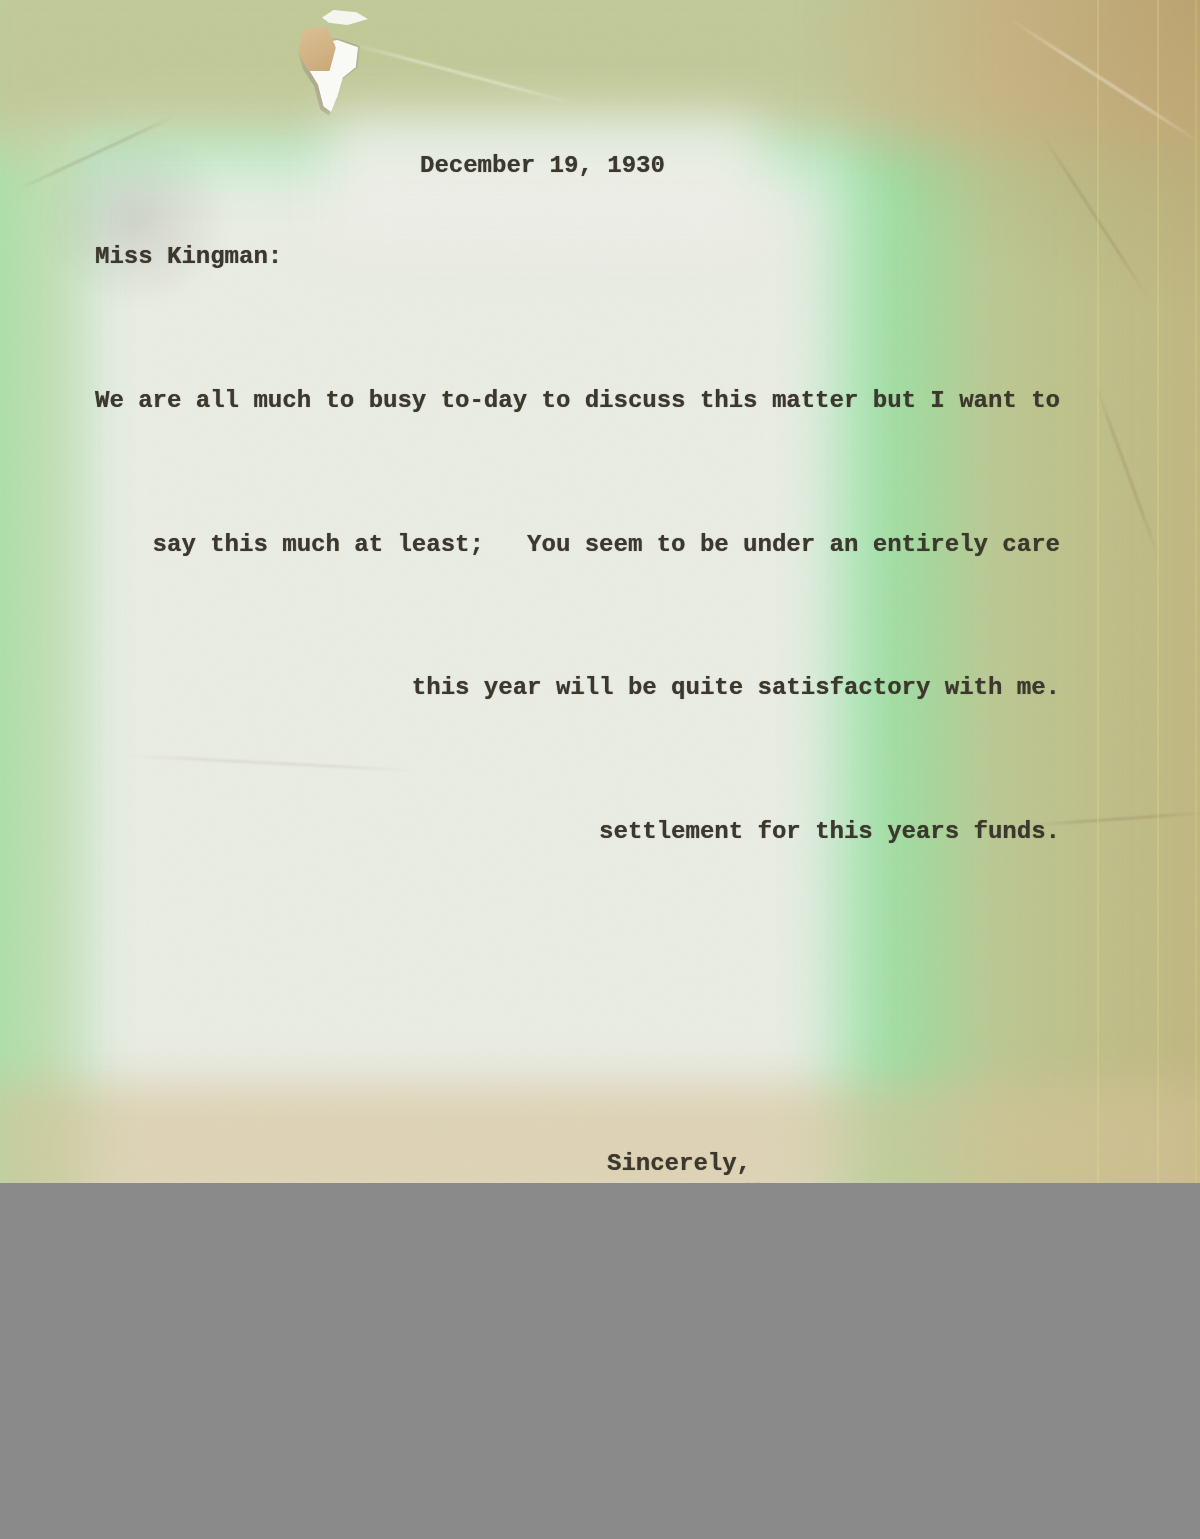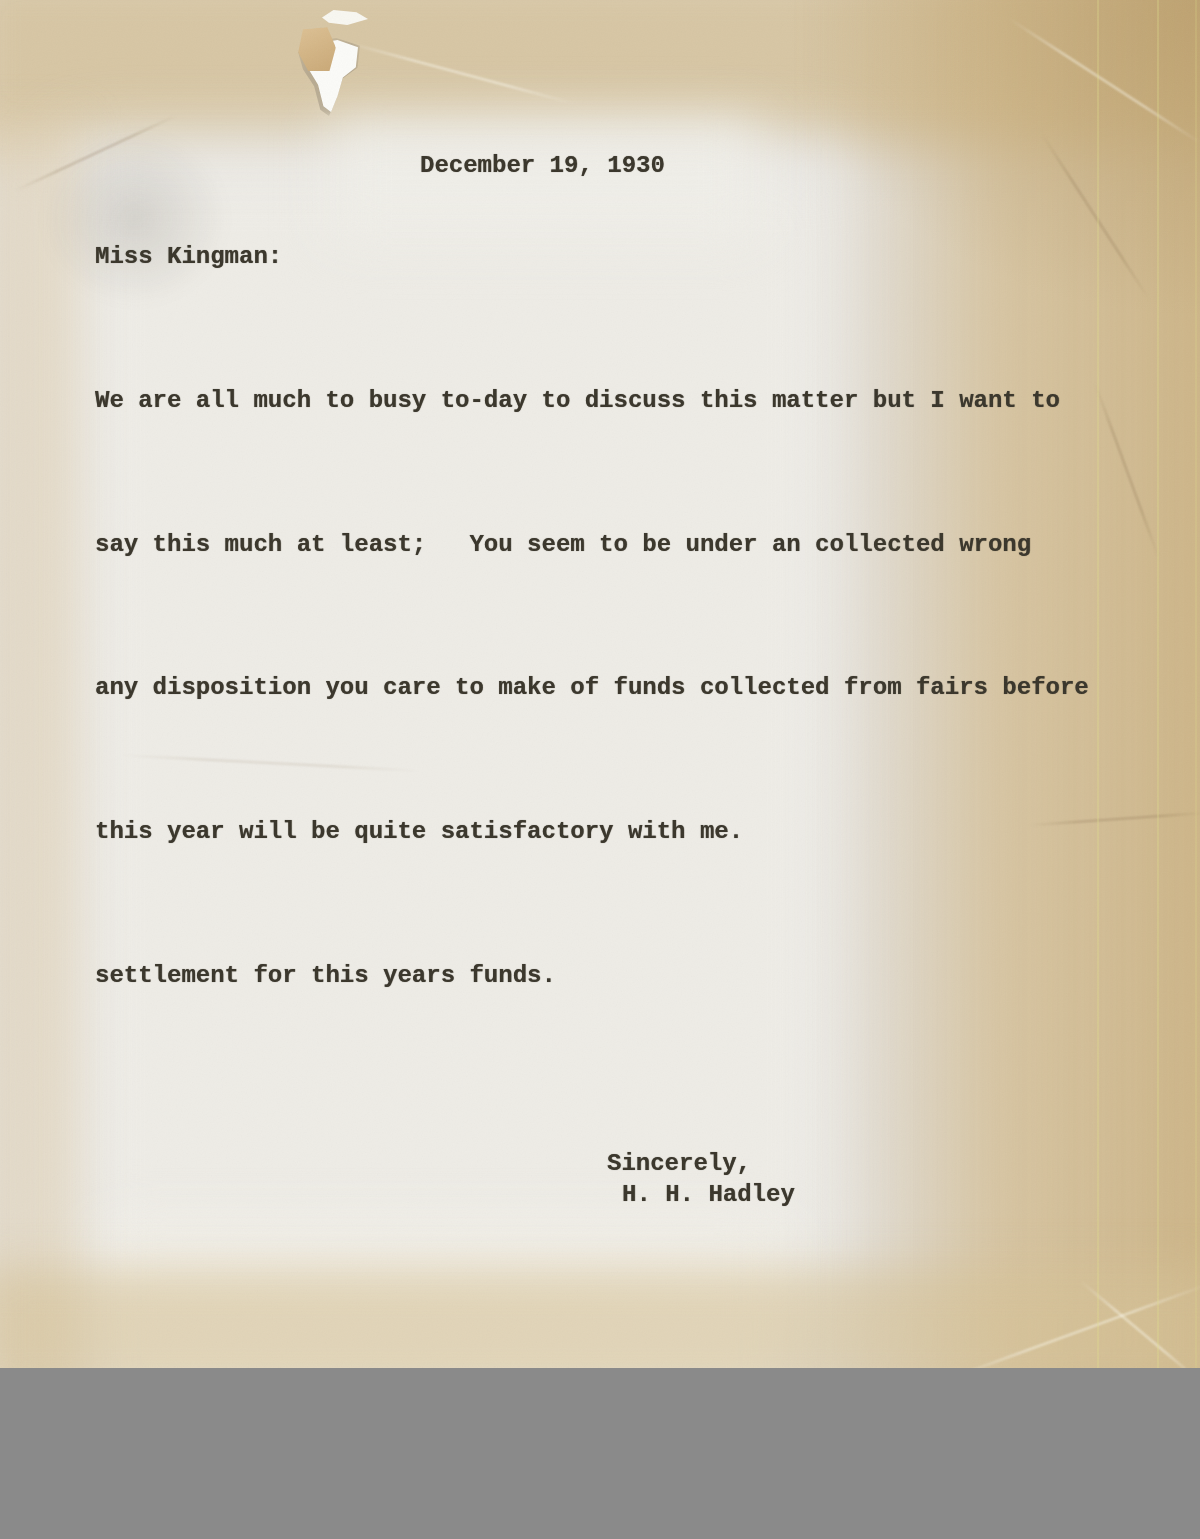--- a/index.html
+++ b/index.html
@@ -1,22 +1,23 @@
 <!DOCTYPE html>
 <html><head>
 <meta charset="utf-8">
 <style>
   html, body { margin: 0; padding: 0; background: #8a8a8a; }
   .page {
     position: relative;
     width: 1200px;
-    height: 1368px;
+    height: 1183px;
     overflow: hidden;
-    background: #e5e5e5;
+    background: #86efac;
     font-family: "Liberation Mono", "DejaVu Sans Mono", monospace;
+    text-align: right;
   }
   
   .layer { position: absolute; pointer-events: none; }
   .l-light-main {
     left: 62px; top: 148px; width: 788px; height: 1190px;
     background: rgba(238,236,230,0.96);
     filter: blur(38px);
   }
   .l-light-bottom {
     left: 95px; top: 1230px; width: 690px; height: 250px;
@@ -175,22 +176,21 @@
     <div class="tear-white"></div>
     <div class="tear-top-sliver"></div>
     <div class="tape-remnant"></div>
   </div>
 
   <div class="ink typed-date">December 19, 1930</div>
   <div class="ink salutation">Miss Kingman:</div>
 
   <div class="ink letter-body">
     <div>We are all much to busy to-day to discuss this matter but I want to</div>
-    <div>say this much at least;   You seem to be under an collected wrong</div>
-    <div>any disposition you care to make of funds collected from fairs before</div>
+    <div>say this much at least;   You seem to be under an entirely care</div>
     <div>this year will be quite satisfactory with me.</div>
     <div>settlement for this years funds.</div>
     
     
     
     
     
     
     
     

